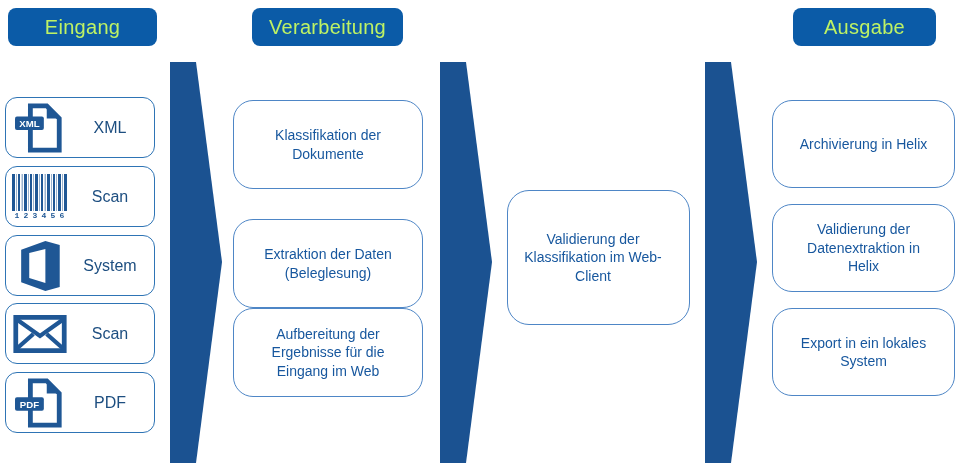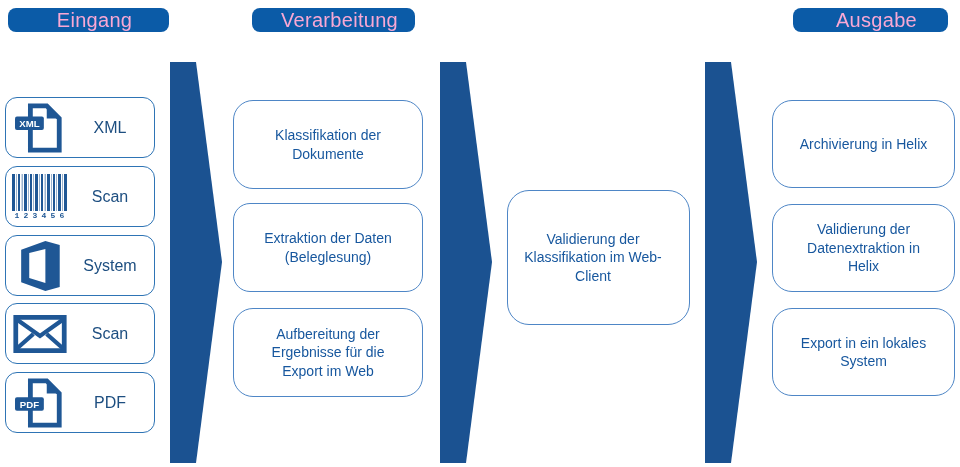--- a/index.html
+++ b/index.html
@@ -1,26 +1,25 @@
 <!DOCTYPE html>
 <html style="--header-blue: #0B5BA7; --arrow-blue: #1B5291; --icon-blue: #1F5795; --box-border-dark: #2E74B5; --box-border-light: #4E86C6; --box-text: #17579E; --label-text: #1D4E80;"><head>
 <meta charset="utf-8">
 <style>
   html,body { margin:0; padding:0; background:#ffffff; }
   .canvas {
     position:relative; width:960px; height:467px; background:#ffffff;
     font-family:"Liberation Sans", sans-serif; overflow:hidden;
   }
   .hdr {
-    position:absolute; top:8px; height:24px;
+    position:absolute; top:8px; height:38px;
     background:var(--header-blue,#0B5BA7);
-    border-radius:8px; color:#f9a8d4; font-size:20px;
+    border-radius:8px; color:#bef264; font-size:20px;
     display:flex; align-items:center; justify-content:center;
     letter-spacing:.3px;
-    padding-left:12px;
   }
   .arrow { position:absolute; top:62px; width:52px; height:401px; color:var(--arrow-blue,#1B5291); }
   .arrow svg { display:block; width:100%; height:100%; }
 
   .inbox {
     position:absolute; left:5px; width:150px; height:61px;
     border:1.5px solid var(--box-border-dark,#2E74B5); border-radius:12px;
     box-sizing:border-box; background:#fff;
     display:flex; align-items:center;
   }
@@ -136,25 +135,25 @@
         <rect x="1" y="20" width="30" height="14" rx="2" fill="currentColor"></rect>
         <text x="16" y="31" text-anchor="middle" font-size="10" font-weight="bold" fill="#ffffff">PDF</text>
       </svg>
     </div>
     <div class="in-label">PDF</div>
   </div>
 
   <div class="pbox col-verarbeitung" style="top:100px;">
     <span>Klassifikation der Dokumente</span>
   </div>
-  <div class="pbox col-verarbeitung" style="top:203px;border-radius:17px;">
+  <div class="pbox col-verarbeitung" style="top:219px;">
     <span>Extraktion der Daten (Beleglesung)</span>
   </div>
   <div class="pbox col-verarbeitung" style="top:308px;">
-    <span>Aufbereitung der Ergebnisse für die Export im Web</span>
+    <span>Aufbereitung der Ergebnisse für die Eingang im Web</span>
   </div>
 
   <div class="pbox col-validierung" style="top:190px;padding-left:8px;">
     <span>Validierung der Klassifikation im Web-Client</span>
   </div>
 
   <div class="pbox col-ausgabe" style="top:100px;">
     <span>Archivierung in Helix</span>
   </div>
   <div class="pbox col-ausgabe" style="top:204px;">

